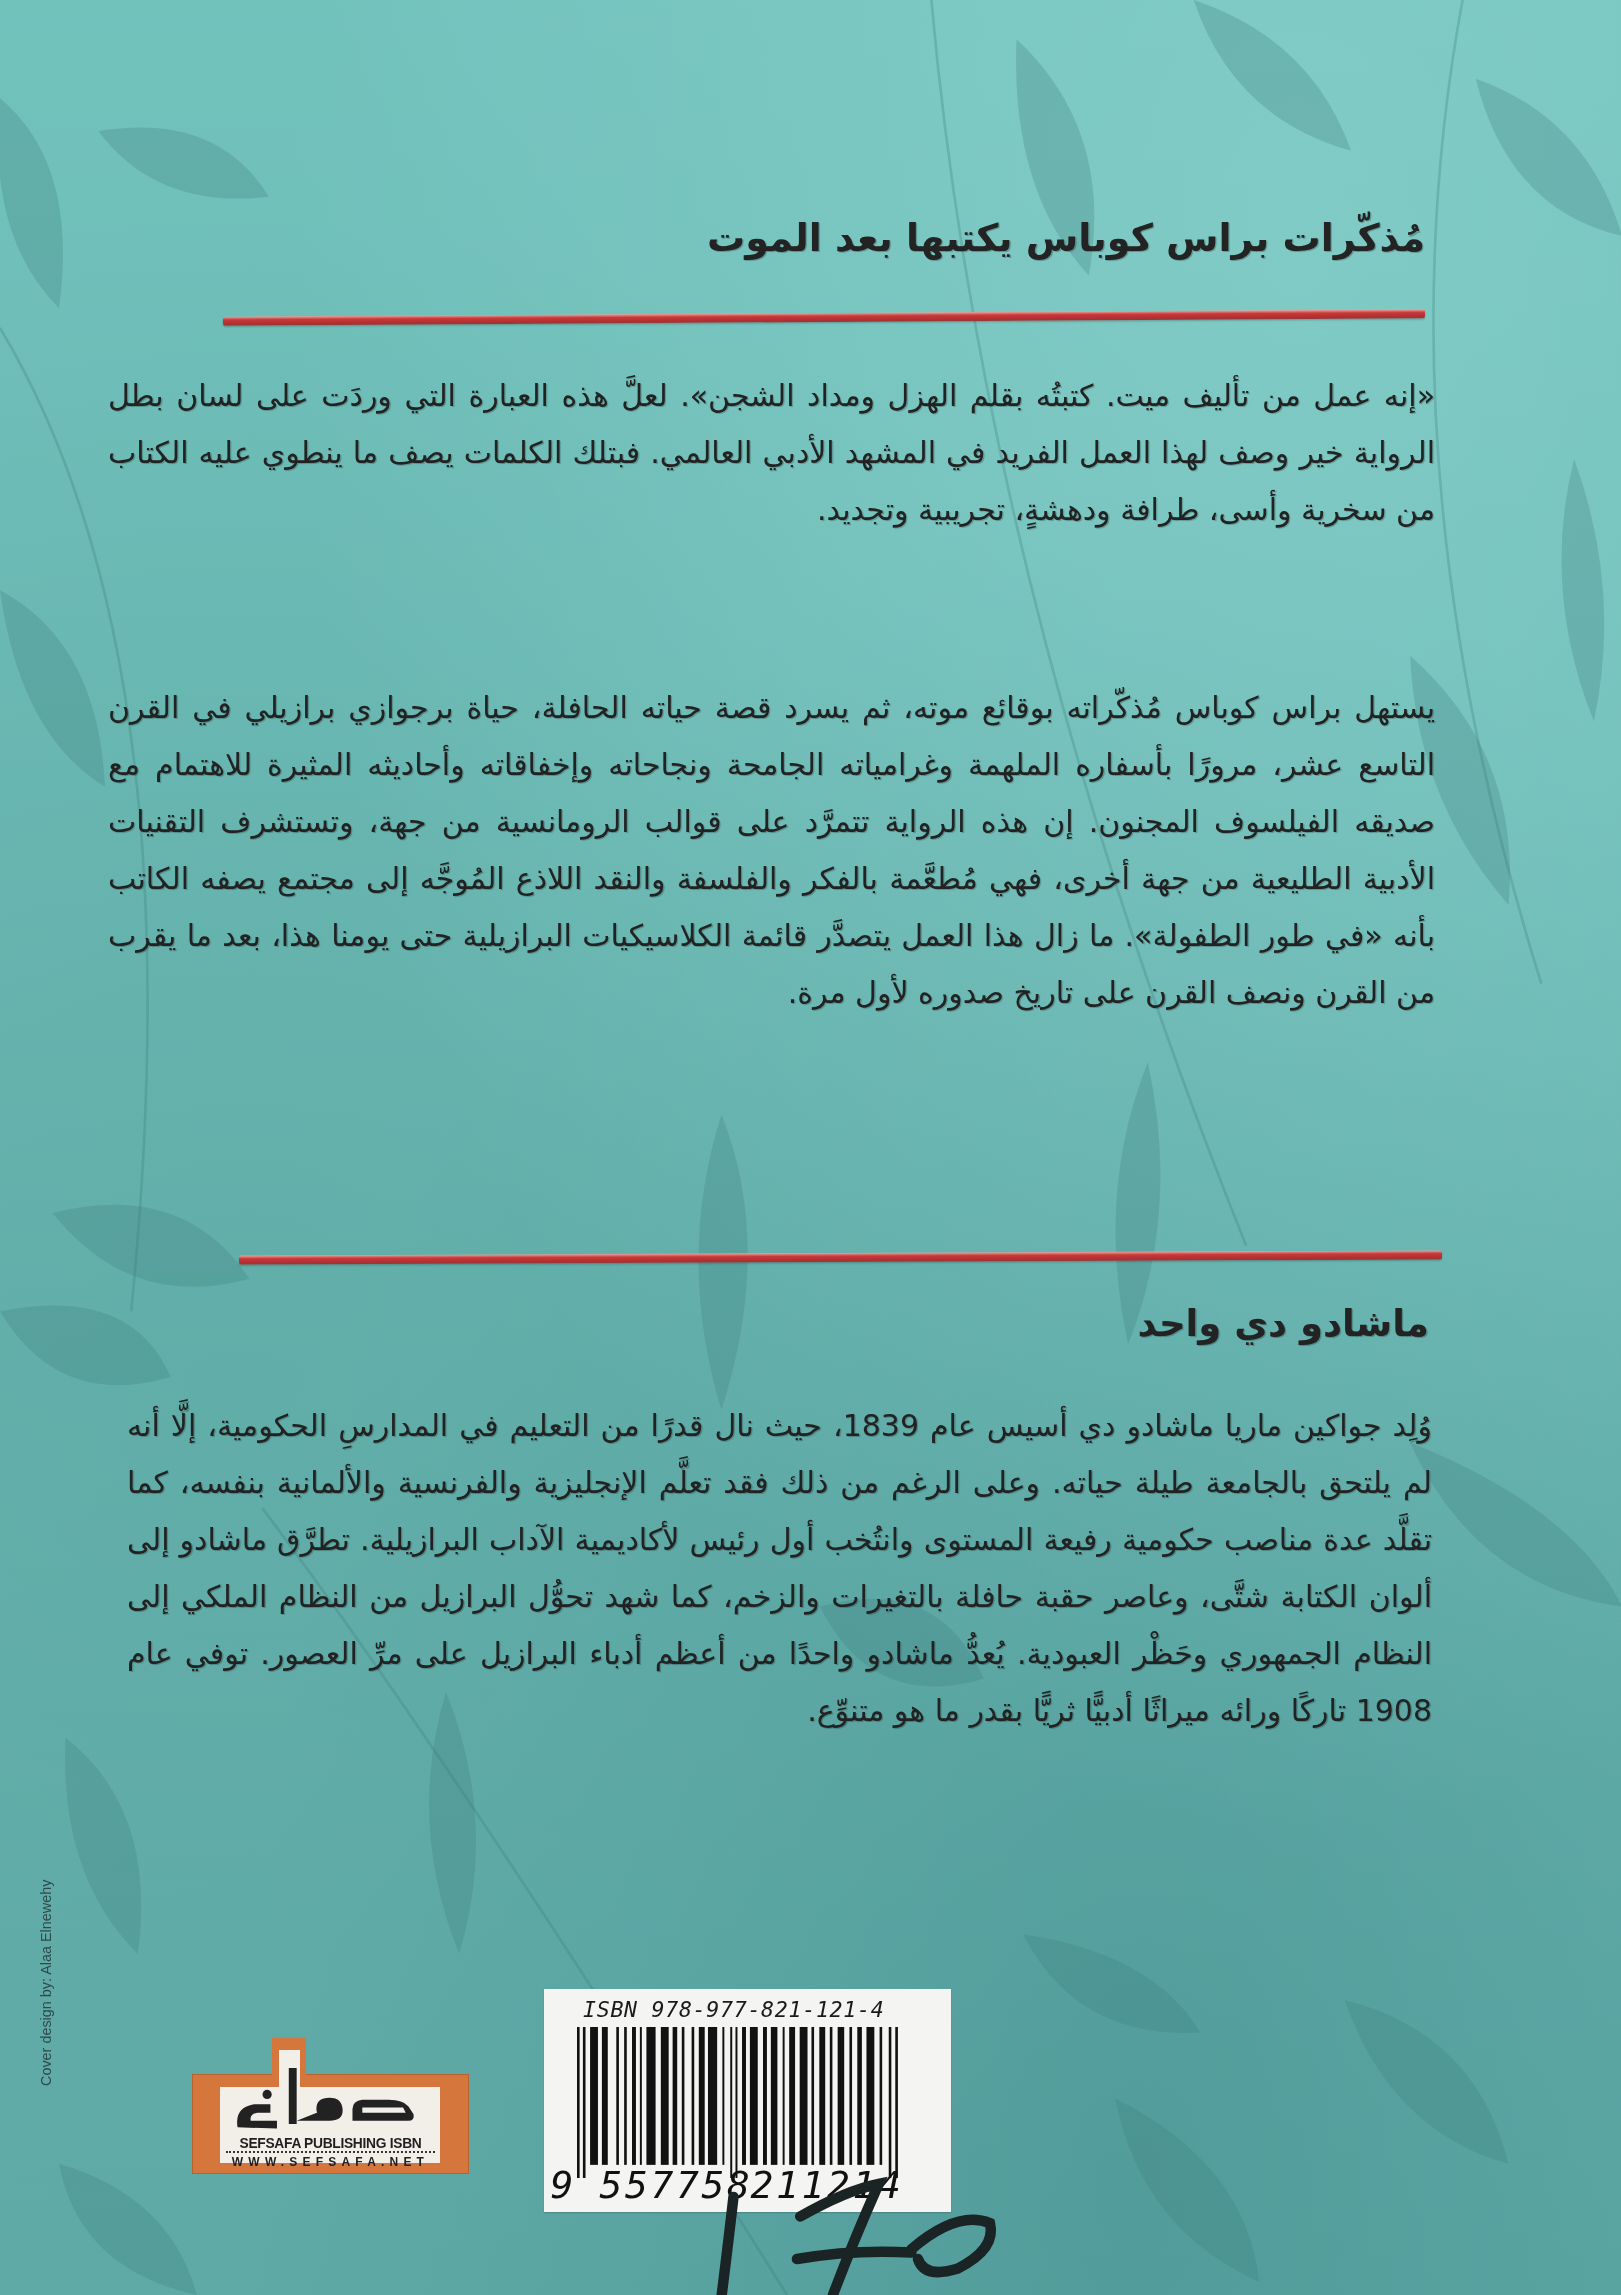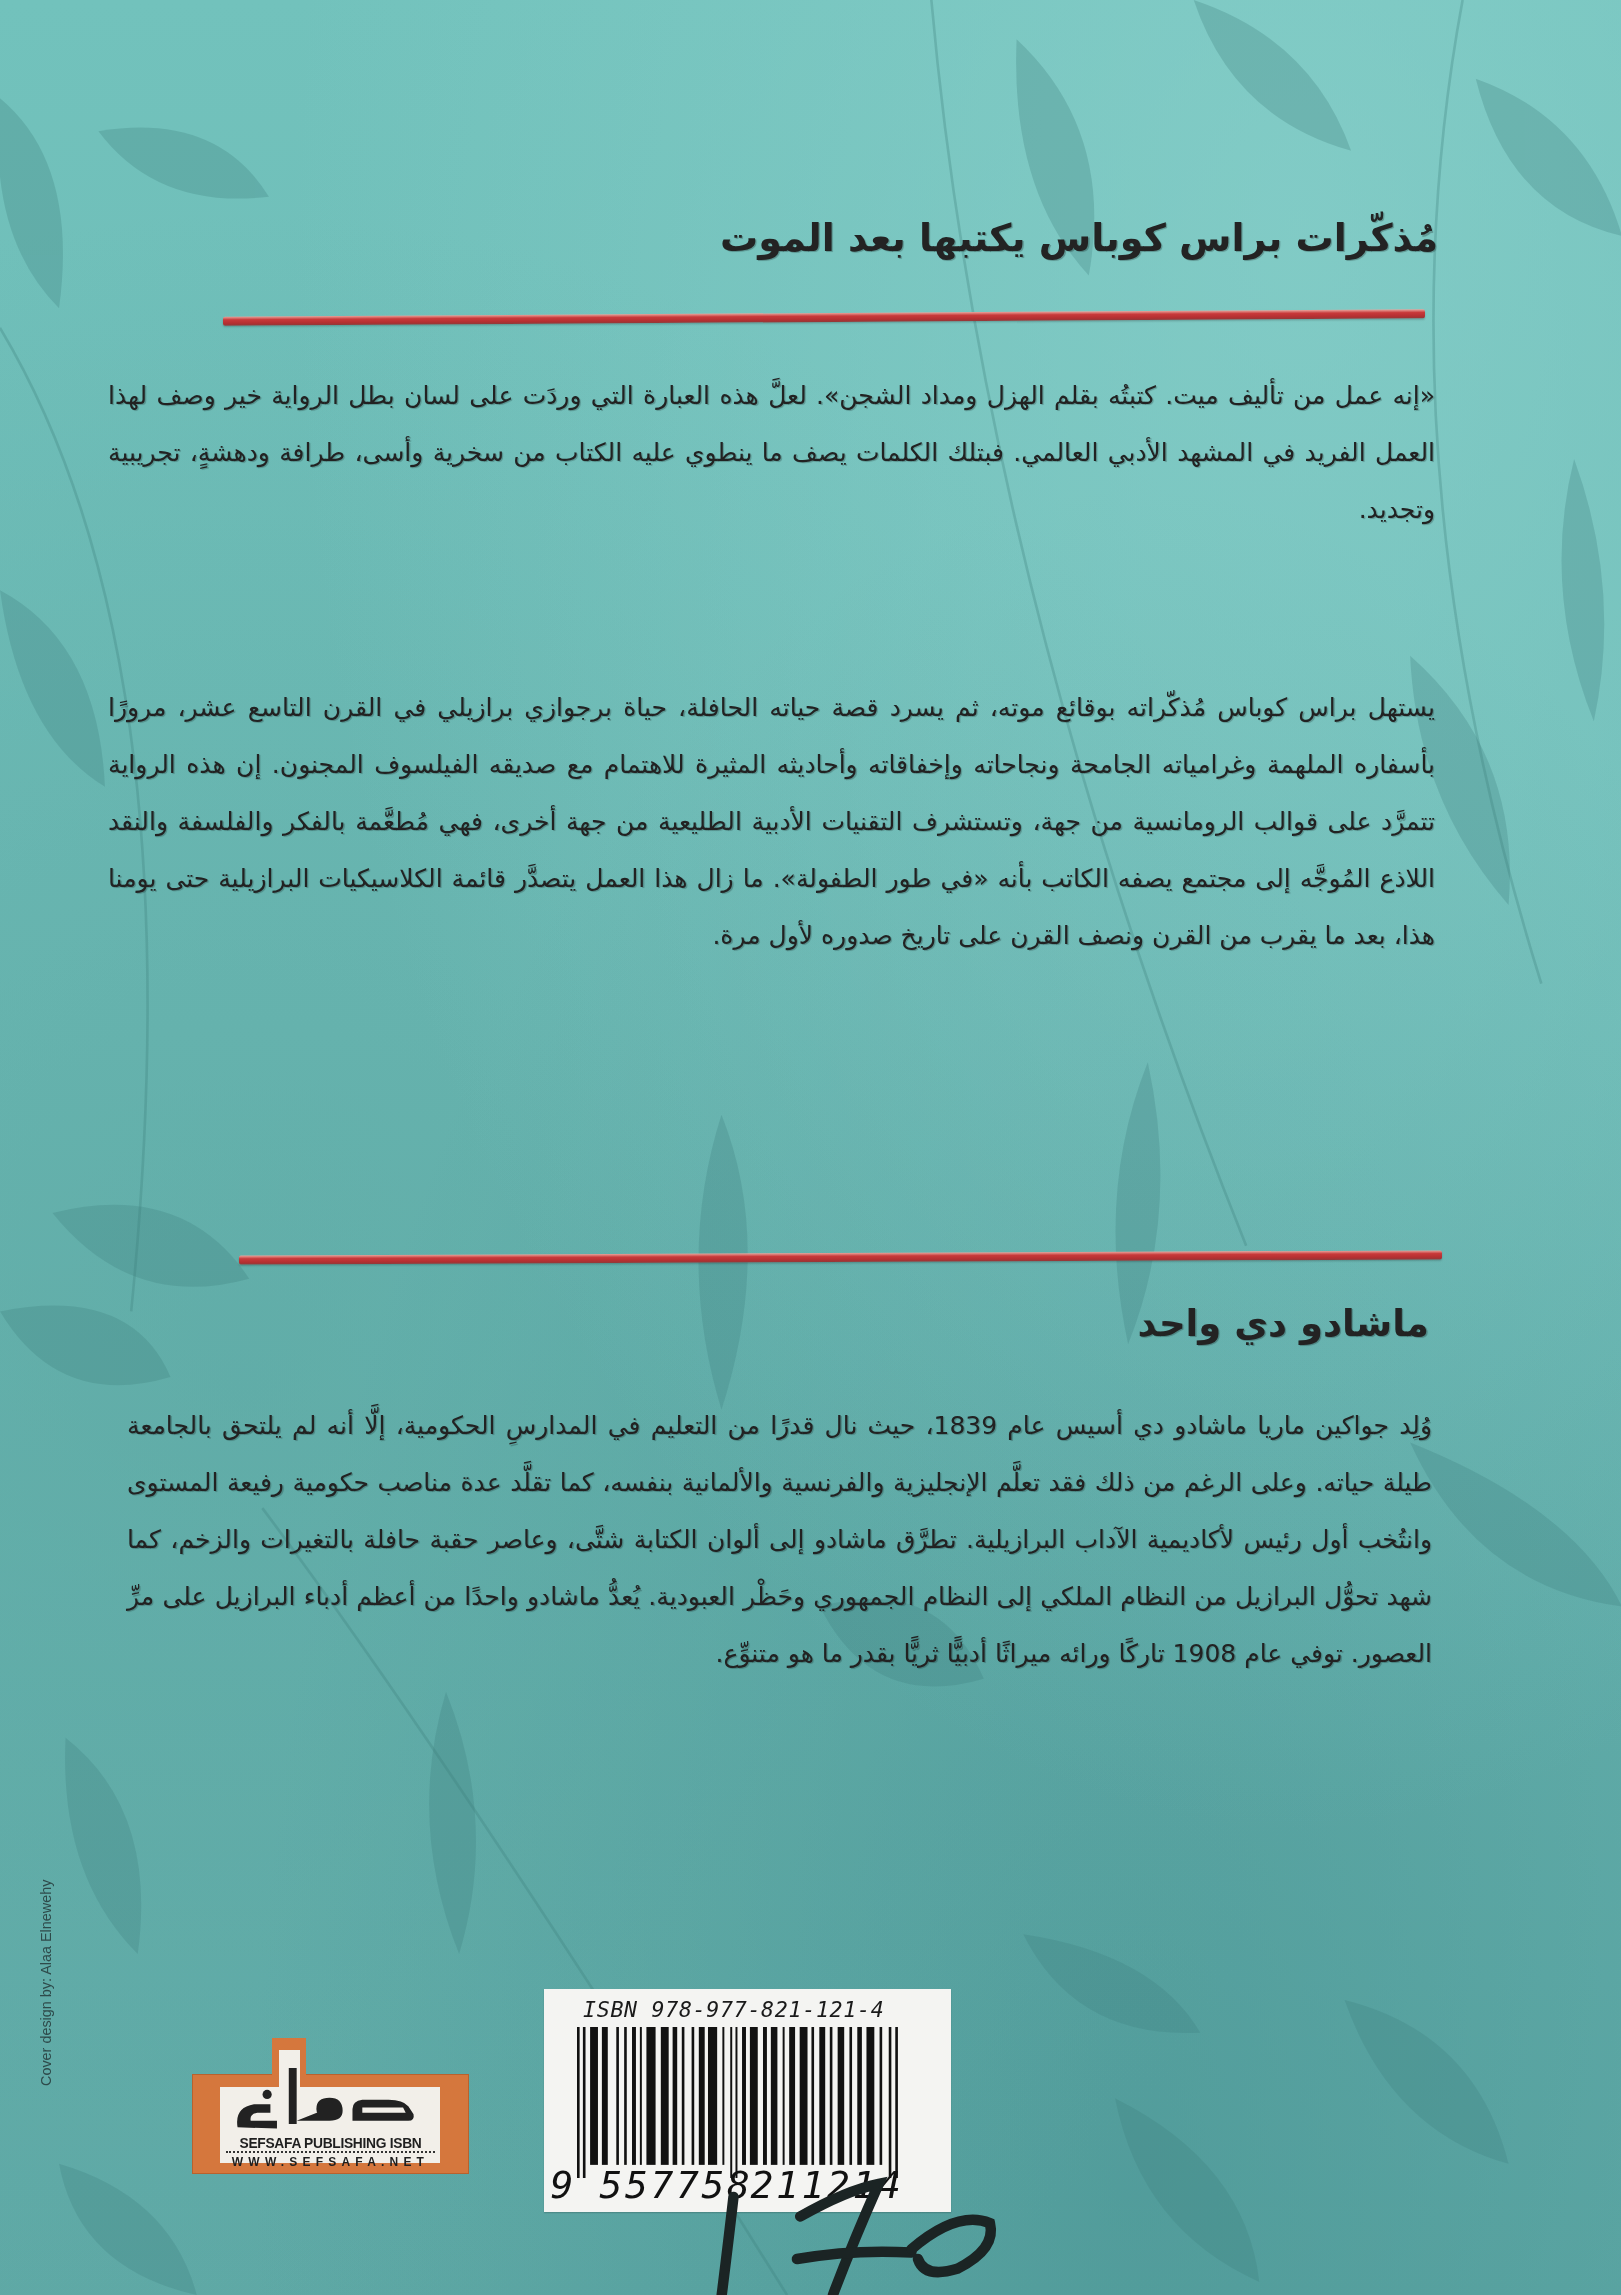--- a/index.html
+++ b/index.html
@@ -35,21 +35,21 @@
     .content {
       position: absolute;
       left: 0;
       top: 0;
       width: 1622px;
       height: 2295px;
       direction: rtl;
     }
     .title {
       position: absolute;
-      right: 184px;
+      right: 197px;
       top: 216px;
       font-size: 38px;
       font-weight: bold;
       color: #232323;
       text-shadow: 1.3px 1.3px 0.7px rgba(0,0,0,0.25);
     }
     .red-rule {
       position: absolute;
       height: 9.2px;
       background: linear-gradient(180deg, #e9a39b 0%, #c8393a 35%, #b42f31 75%, #8f3a3a 100%);
@@ -65,21 +65,21 @@
     .rule-2 {
       left: 239px;
       right: 180px;
       top: 1253px;
       transform: rotate(-0.25deg);
     }
     .paragraph {
       position: absolute;
       right: 187px;
       left: 108px;
-      font-size: 25px;
+      font-size: 30px;
       line-height: 57px;
       color: #222;
       text-align: justify;
       text-align-last: right;
       text-shadow: 1.3px 1.3px 0.7px rgba(0,0,0,0.22);
     }
     .para-1 { top: 367px; }
     .para-2 { top: 679px; }
     .author-title {
       position: absolute;

